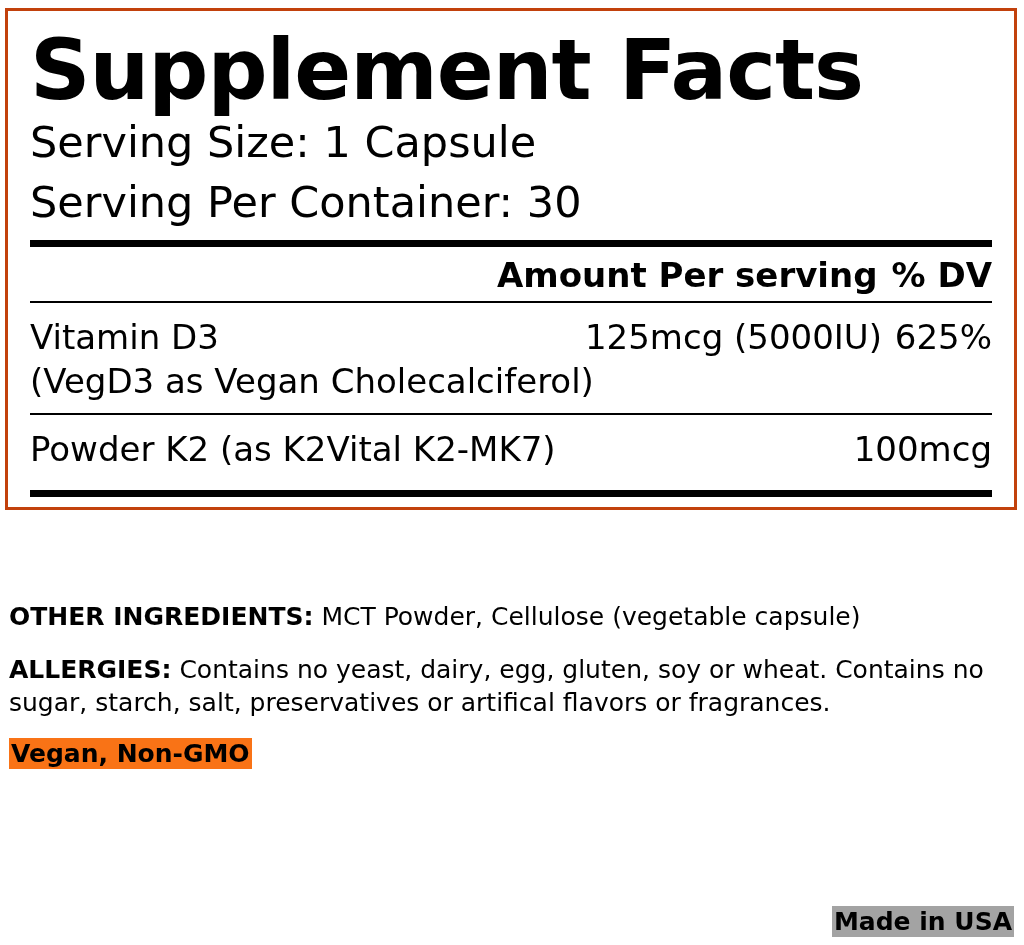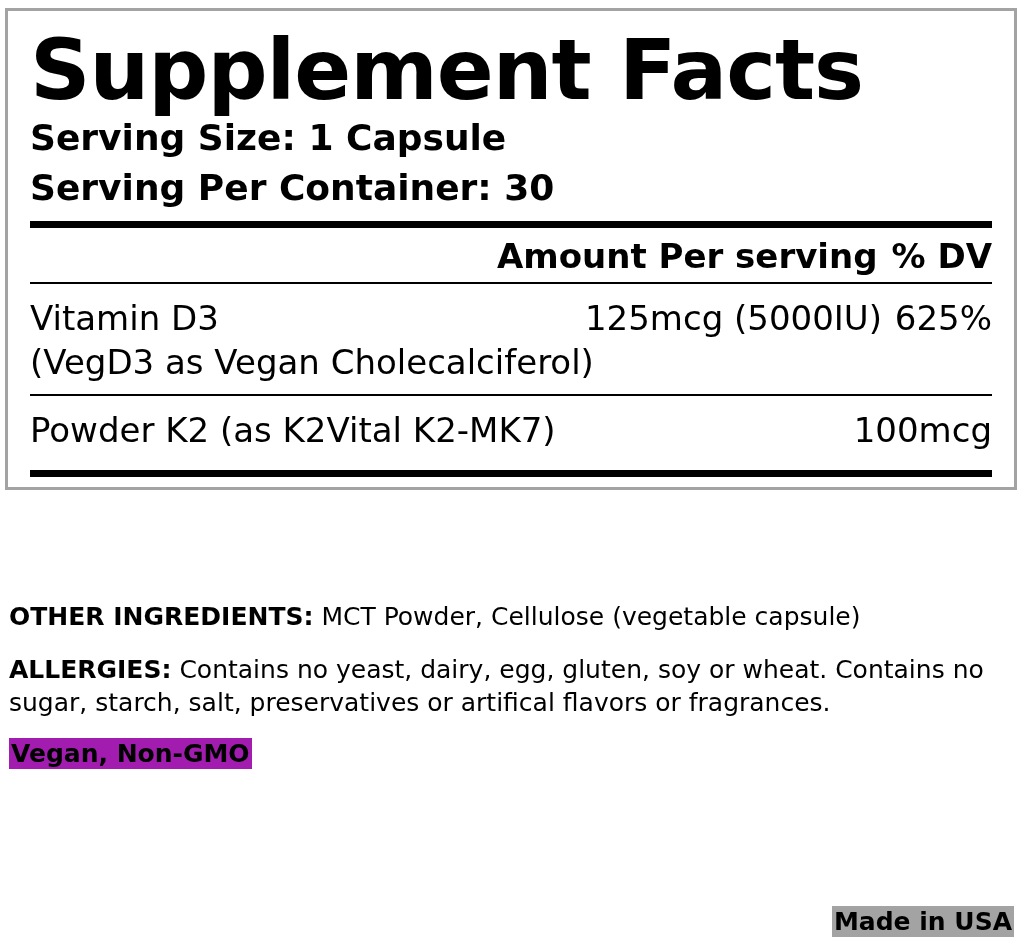--- a/index.html
+++ b/index.html
@@ -24,38 +24,38 @@
     height: 945px;
   }
 
   
   .panel {
     position: absolute;
     left: 5px;
     top: 8px;
     width: 1012px;
     box-sizing: border-box;
-    border: 3px solid #a3a3a3;
+    border: 3px solid #c2410c;
     padding: 12px 22px 10px 22px;
     background: #fff;
   }
 
   .sf-title {
     font-size: 84px;
     font-weight: 700;
     line-height: 0.98;
     letter-spacing: -1px;
     margin: 6px 0 2px 0;
     white-space: nowrap;
   }
 
   .serving-line {
-    font-size: 36px;
+    font-size: 43px;
     line-height: 1.38;
-    font-weight: 700;
+    font-weight: 400;
   }
 
   .rule-thick {
     border-bottom: 7px solid #000;
     margin: 8px 0 0 0;
   }
   .rule-thin {
     border-bottom: 2px solid #000;
     margin: 0;
   }
@@ -114,21 +114,21 @@
   .foot-block {
     font-size: 25px;
     line-height: 1.32;
     margin-bottom: 20px;
   }
   .foot-block b {
     font-weight: 700;
     text-align: right;
   }
   .highlight {
-    background: #a21caf;
+    background: #f97316;
     font-weight: 700;
     font-size: 25px;
     padding: 1px 2px;
   }
   .made-in-usa {
     position: absolute;
     right: 10px;
     bottom: 8px;
     font-size: 25px;
     font-weight: 700;

